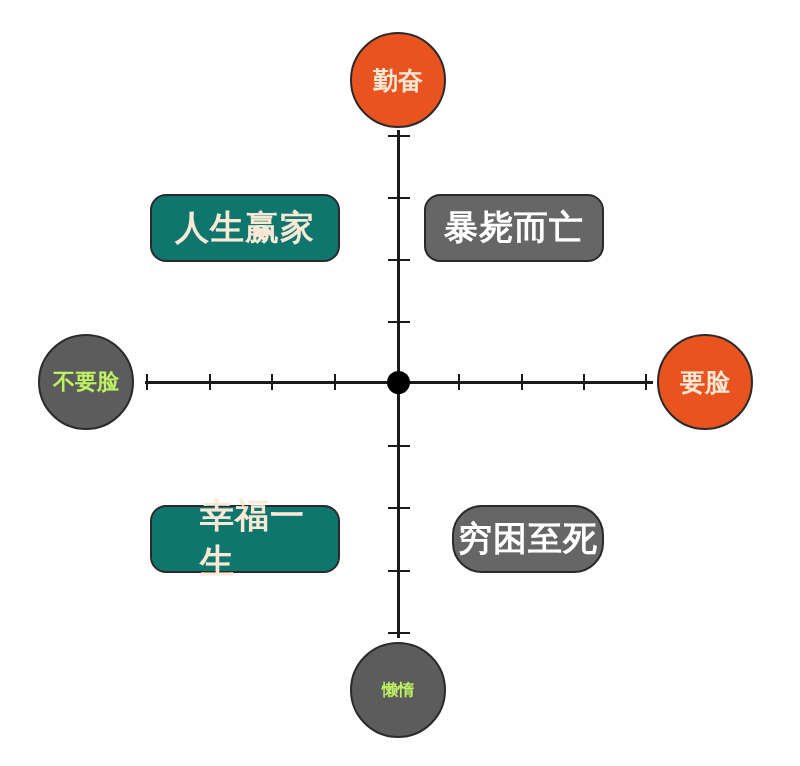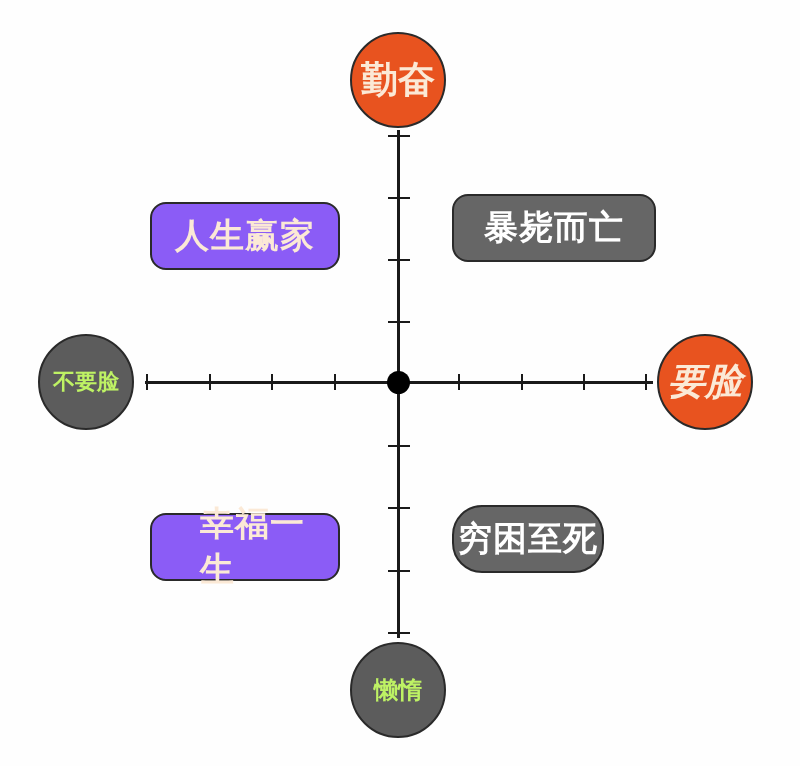--- a/index.html
+++ b/index.html
@@ -12,30 +12,30 @@
   .axis-v { position: absolute; left: 397px; top: 130px; width: 3px; height: 508px; background: #1a1a1a; }
   .tick-v { position: absolute; width: 2px; height: 16px; background: #1a1a1a; top: 374px; }
   .tick-h { position: absolute; width: 22px; height: 2px; background: #1a1a1a; left: 388px; }
   .center-dot { position: absolute; left: 387px; top: 371px; width: 23px; height: 23px; border-radius: 50%; background: #000; }
   .circle {
     position: absolute; width: 96px; height: 96px; border-radius: 50%;
     border: 2px solid #2a2a2a; box-sizing: border-box;
     display: flex; align-items: center; justify-content: center;
     color: #bef264; font-weight: bold;
   }
-  .circle.orange { background: #e8531f; color: #fbe9d6; font-size: 37px; }
-  .circle.gray { background: #5c5c5c; font-size: 24px; }
+  .circle.orange { background: #e8531f; color: #fbe9d6; font-size: 25px; }
+  .circle.gray { background: #5c5c5c; font-size: 16px; }
   .circle.small-text { font-size: 22px; }
   .pill {
     position: absolute; height: 68px; border-radius: 16px;
     border: 2px solid #2a2a2a; box-sizing: border-box;
     display: flex; align-items: center; justify-content: center;
     font-size: 34px; font-weight: bold; letter-spacing: 1px;
   }
-  .pill.orange { background: #8b5cf6; color: #fbe9d6; margin-top: 8px; }
+  .pill.orange { background: #0f766e; color: #fbe9d6; }
   .pill.gray { background: #666666; color: #ffffff; }
 </style>
 </head>
 <body>
 
 <div>
   <div class="axis-h"></div>
   <div class="axis-v"></div>
 
   <div class="tick-v" style="left:146px"></div>
@@ -54,19 +54,19 @@
   <div class="tick-h" style="top:445px"></div>
   <div class="tick-h" style="top:507px"></div>
   <div class="tick-h" style="top:570px"></div>
   <div class="tick-h" style="top:632px"></div>
 
   <div class="center-dot"></div>
 
   <div class="circle orange" style="left:350px; top:32px;">勤奋</div>
   <div class="circle gray" style="left:350px; top:642px;">懒惰</div>
   <div class="circle gray small-text" style="left:38px; top:334px;">不要脸</div>
-  <div class="circle orange" style="left:657px; top:334px;font-style:italic;">要脸</div>
+  <div class="circle orange" style="left:657px; top:334px;">要脸</div>
 
   <div class="pill orange" style="left:150px; top:194px; width:190px;">人生赢家</div>
-  <div class="pill gray" style="left:452px; top:194px; width:204px;">暴毙而亡</div>
+  <div class="pill gray" style="left:424px; top:194px; width:180px;">暴毙而亡</div>
   <div class="pill orange" style="left:150px; top:505px; width:190px;padding-left:48px;">幸福一生</div>
   <div class="pill gray" style="left:452px; top:505px; width:152px;border-radius:30px;">穷困至死</div>
 </div>
 
 </body></html>

